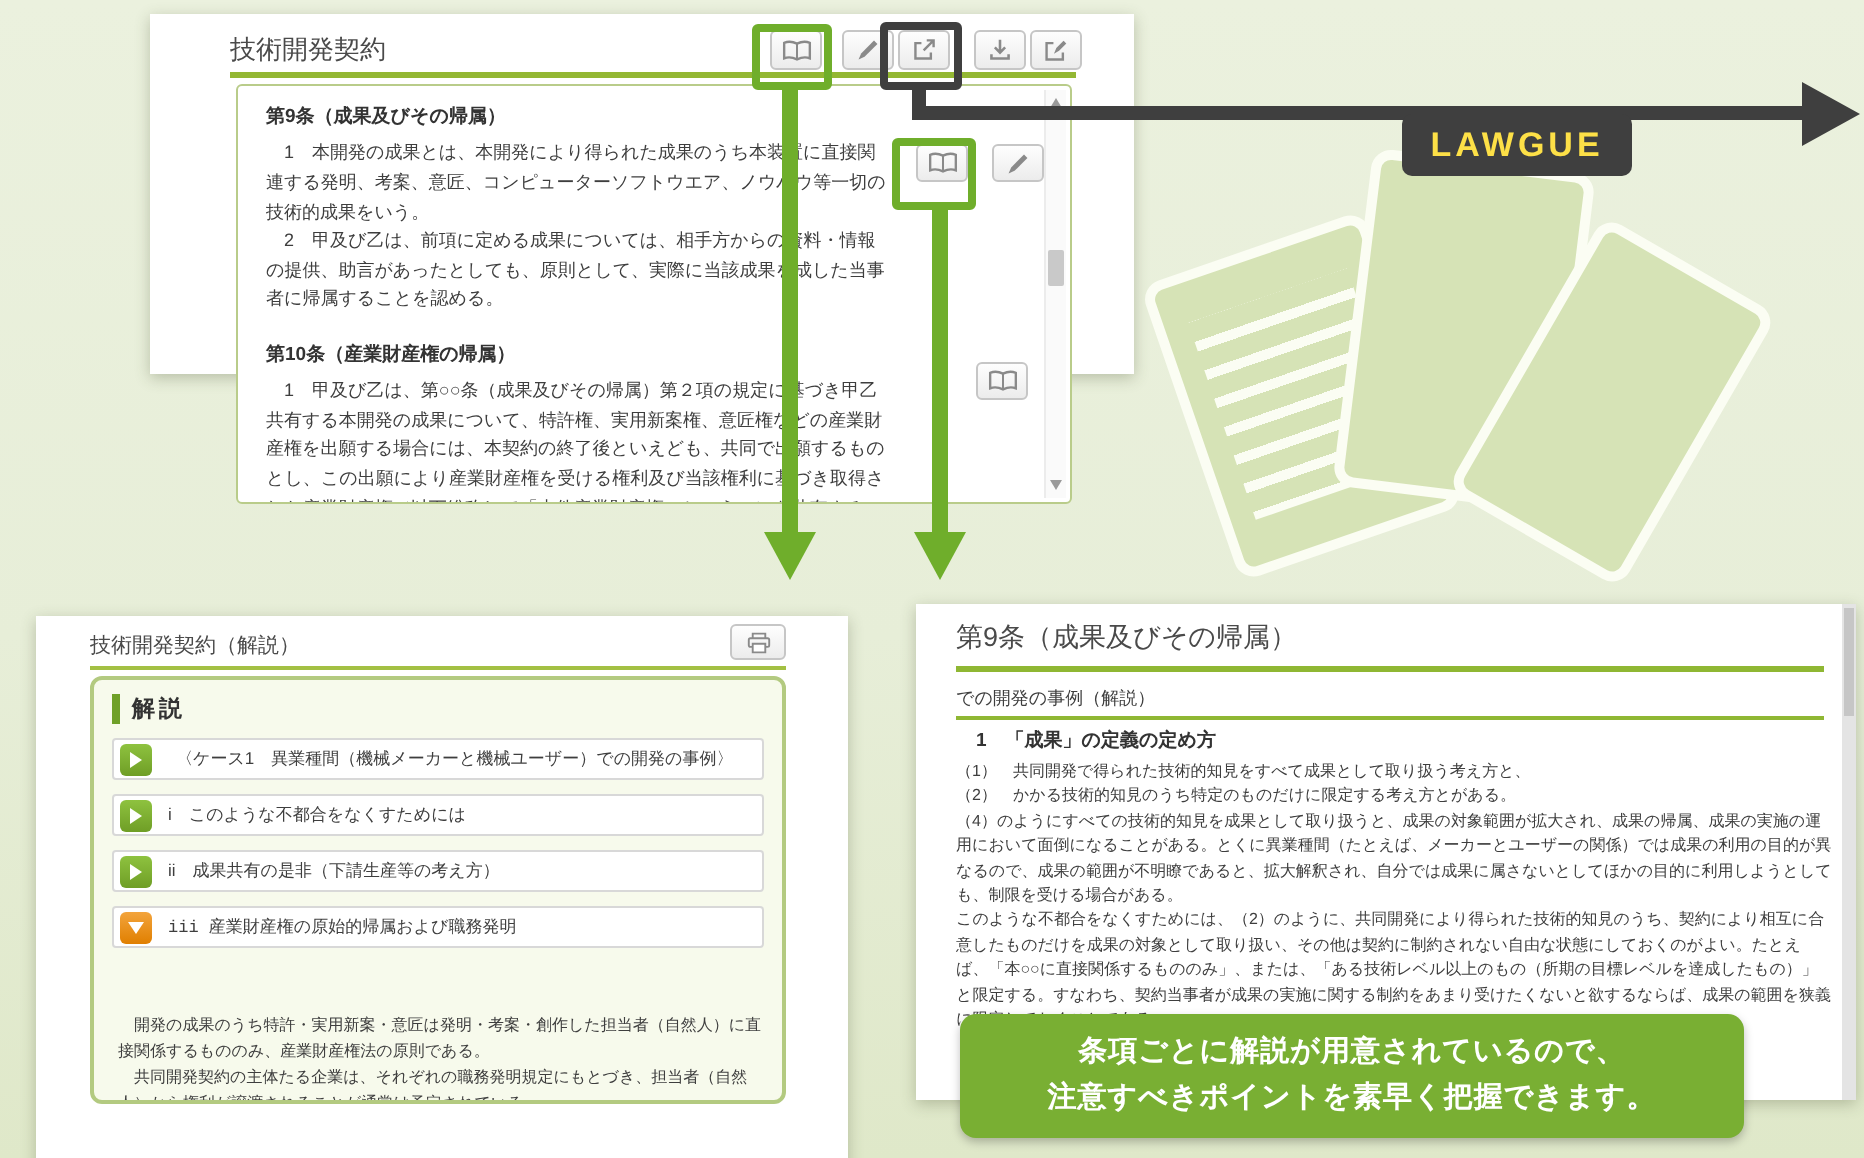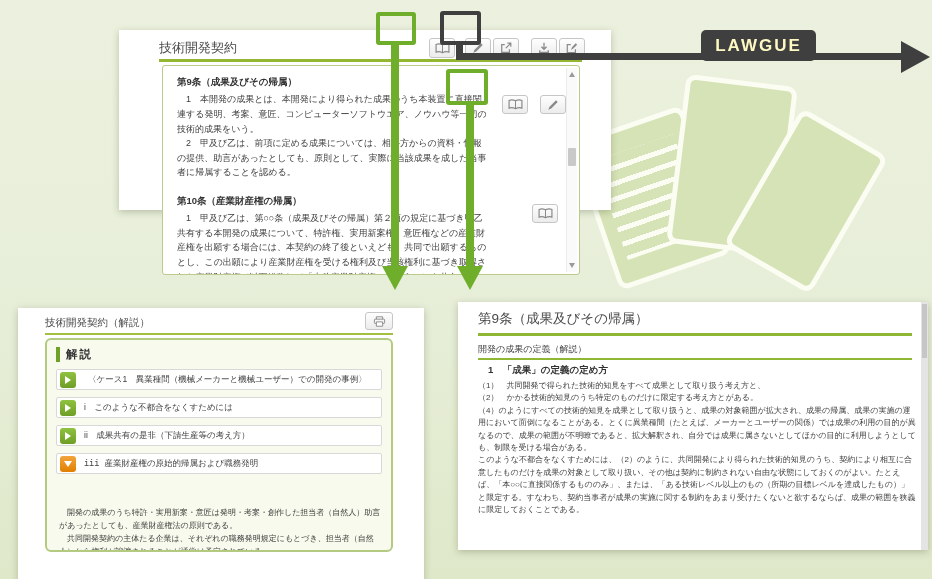--- a/index.html
+++ b/index.html
@@ -15,37 +15,37 @@
   .deco .page{position:absolute;background:#d6e3b6;border:5px solid #fbfdf3;border-radius:10px;}
   .deco .p1{left:4px;top:42px;width:118px;height:156px;transform:rotate(-19deg);}
   .deco .p1 .lines{position:absolute;left:12px;right:12px;top:20px;height:104px;
     background:repeating-linear-gradient(to bottom,transparent 0 10px,#fbfdf3 10px 15px);}
   .deco .p2{left:88px;top:2px;width:112px;height:170px;transform:rotate(7deg);}
   .deco .p2:after{content:"";position:absolute;right:-2px;bottom:-2px;width:0;height:0;
     border-left:40px solid transparent;border-bottom:46px solid #f1f5e2;}
   .deco .p3{left:168px;top:44px;width:100px;height:158px;transform:rotate(30deg);}
   
   .card{position:absolute;background:#fff;box-shadow:0 2px 7px rgba(70,80,45,.3);z-index:1;}
-  .card-top{left:75px;top:30px;width:492px;height:180px;margin-left:44px;}
+  .card-top{left:75px;top:7px;width:492px;height:180px;}
   .card-left{left:18px;top:308px;width:406px;height:306px;overflow:hidden;}
   .card-right{left:458px;top:302px;width:470px;height:248px;overflow:hidden;}
   .panel-title{position:absolute;font-size:13px;color:#4a4a4a;}
   
   .tool-btn{position:absolute;width:26px;height:20px;border:1px solid #c6c6c6;border-radius:3px;
     background:linear-gradient(#fefefe,#ececec);display:flex;align-items:center;justify-content:center;}
   .tool-btn svg{display:block;}
   
   .hl-box{position:absolute;border:4px solid #6fae2b;border-radius:3px;z-index:5;}
   .hl-box.dark{border-color:#3f3f3f;}
   
   .conn{position:absolute;background:#3f3f3f;z-index:4;}
   .conn-arrow{position:absolute;width:0;height:0;border-top:16px solid transparent;
     border-bottom:16px solid transparent;border-left:29px solid #3f3f3f;z-index:4;}
-  .badge{position:absolute;left:701px;top:30px;width:115px;height:31px;background:#3f3f3f;
-    border-radius:5px;color:#fef9c3;font-weight:bold;font-size:17px;letter-spacing:2px;
+  .badge{position:absolute;left:701px;top:57px;width:115px;height:31px;background:#3f3f3f;
+    border-radius:5px;color:#fde047;font-weight:bold;font-size:17px;letter-spacing:2px;
     display:flex;align-items:center;justify-content:center;z-index:6;}
   
   .garrow-line{position:absolute;width:8px;background:#6fae2b;z-index:4;}
   .garrow-head{position:absolute;width:0;height:0;border-left:13px solid transparent;
     border-right:13px solid transparent;border-top:24px solid #6fae2b;z-index:4;}
   
   .underline{position:absolute;background:#93b733;}
   .doc-area{position:absolute;left:43px;top:35px;width:418px;height:210px;border:1px solid #b9cc8a;
     border-radius:3px;background:#fff;overflow:hidden;}
   .doc-text{position:absolute;left:14px;top:8px;width:310px;font-size:9px;line-height:1.62;}
@@ -243,38 +243,42 @@
         <span class="acc-label">ii　成果共有の是非（下請生産等の考え方）</span>
       </div>
       <div class="acc-row" style="top:113px;font-family:Liberation Mono, monospace;">
         <span class="acc-btn open">
             <span class="t-down"></span>
           </span>
         <span class="acc-label">iii 産業財産権の原始的帰属および職務発明</span>
       </div>
 
       <div class="c-body">
-        <p>　開発の成果のうち特許・実用新案・意匠は発明・考案・創作した担当者（自然人）助言があったとしても、産業財産権法の原則である。</p>
+        <p>　開発の成果のうち特許・実用新案・意匠は発明・考案・創作した担当者（自然人）に直接関係するもののみ、産業財産権法の原則である。</p>
         <p>　共同開発契約の主体たる企業は、それぞれの職務発明規定にもとづき、担当者（自然人）から権利が譲渡されることが通常は予定されている。</p>
 
       </div>
     </div>
   </div>
 
   <div class="card card-right">
     <div class="d-title">第9条（成果及びその帰属）</div>
     <div class="d-rule" style="top:31px;height:3px;"></div>
-    <div class="d-sub">開発の成果の定義（解説）</div>
+    <div class="d-sub">での開発の事例（解説）</div>
     <div class="d-rule" style="top:56px;height:2px;"></div>
     <div class="d-head">1　「成果」の定義の定め方</div>
     <div class="d-paras">
       <p>（1）　共同開発で得られた技術的知見をすべて成果として取り扱う考え方と、</p>
       <p>（2）　かかる技術的知見のうち特定のものだけに限定する考え方とがある。</p>
       <p>（4）のようにすべての技術的知見を成果として取り扱うと、成果の対象範囲が拡大され、成果の帰属、成果の実施の運用において面倒になることがある。とくに異業種間（たとえば、メーカーとユーザーの関係）では成果の利用の目的が異なるので、成果の範囲が不明瞭であると、拡大解釈され、自分では成果に属さないとしてほかの目的に利用しようとしても、制限を受ける場合がある。</p>
       <p>このような不都合をなくすためには、（2）のように、共同開発により得られた技術的知見のうち、契約により相互に合意したものだけを成果の対象として取り扱い、その他は契約に制約されない自由な状態にしておくのがよい。たとえば、「本○○に直接関係するもののみ」、または、「ある技術レベル以上のもの（所期の目標レベルを達成したもの）」と限定する。すなわち、契約当事者が成果の実施に関する制約をあまり受けたくないと欲するならば、成果の範囲を狭義に限定しておくことである。</p>
     </div>
     <div class="d-scroll">
         <div class="thumb"></div>
       </div>
   </div>
 
+  <div class="caption">
+    <div>条項ごとに解説が用意されているので、</div>
+    <div>注意すべきポイントを素早く把握できます。</div>
+  </div>
 
 </div>
 
 </body></html>

